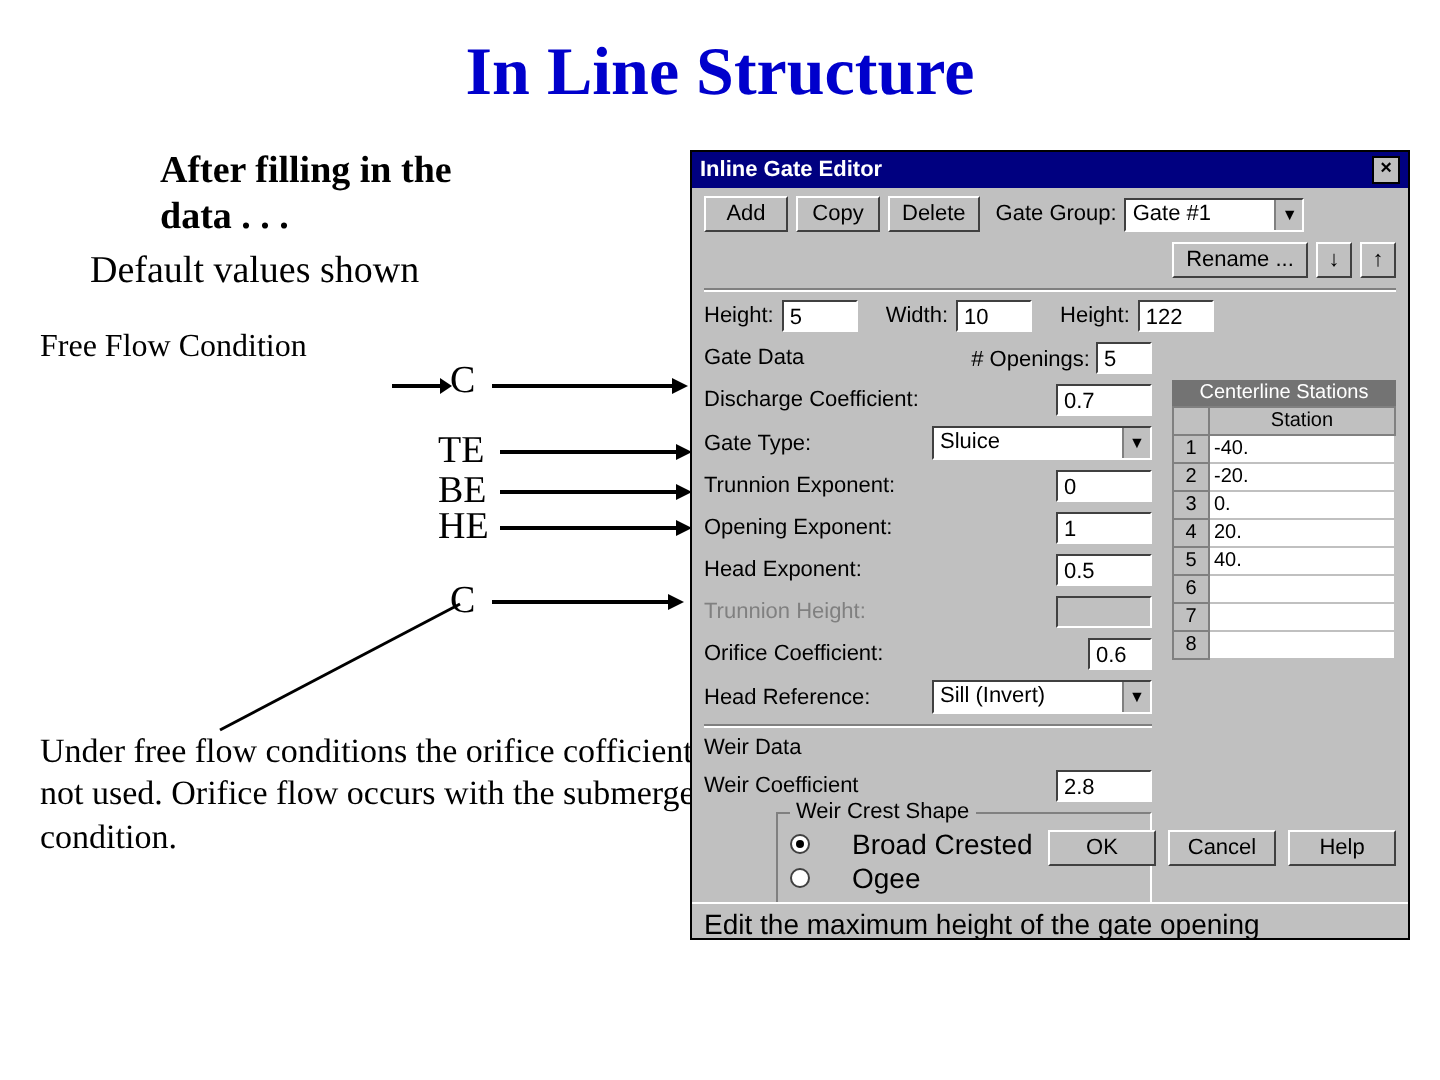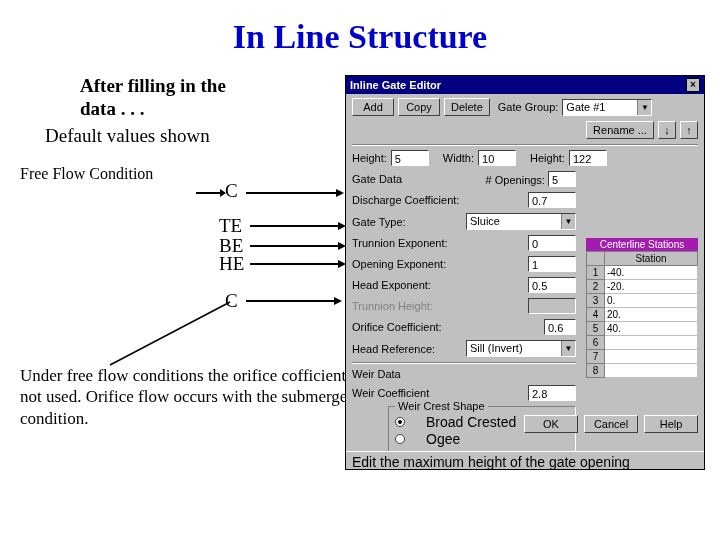--- a/index.html
+++ b/index.html
@@ -184,26 +184,25 @@
   .radio-dot.sel::after {
     content: ""; width: 4px; height: 4px; border-radius: 50%; background: #000;
   }
   .station-panel {
     position: absolute;
     right: 6px;
     top: 96px;
     width: 112px;
   }
   .station-header {
-    background: #a21caf;
+    background: #737373;
     color: #fff;
     text-align: center;
     font-size: 10px;
     padding: 1px 0;
-    margin-top: 48px;
   }
   .station-table {
     width: 100%;
     border-collapse: collapse;
     font-size: 10px;
     background: #fff;
   }
   .station-table th {
     background: #c0c0c0;
     border: 1px solid #808080;

